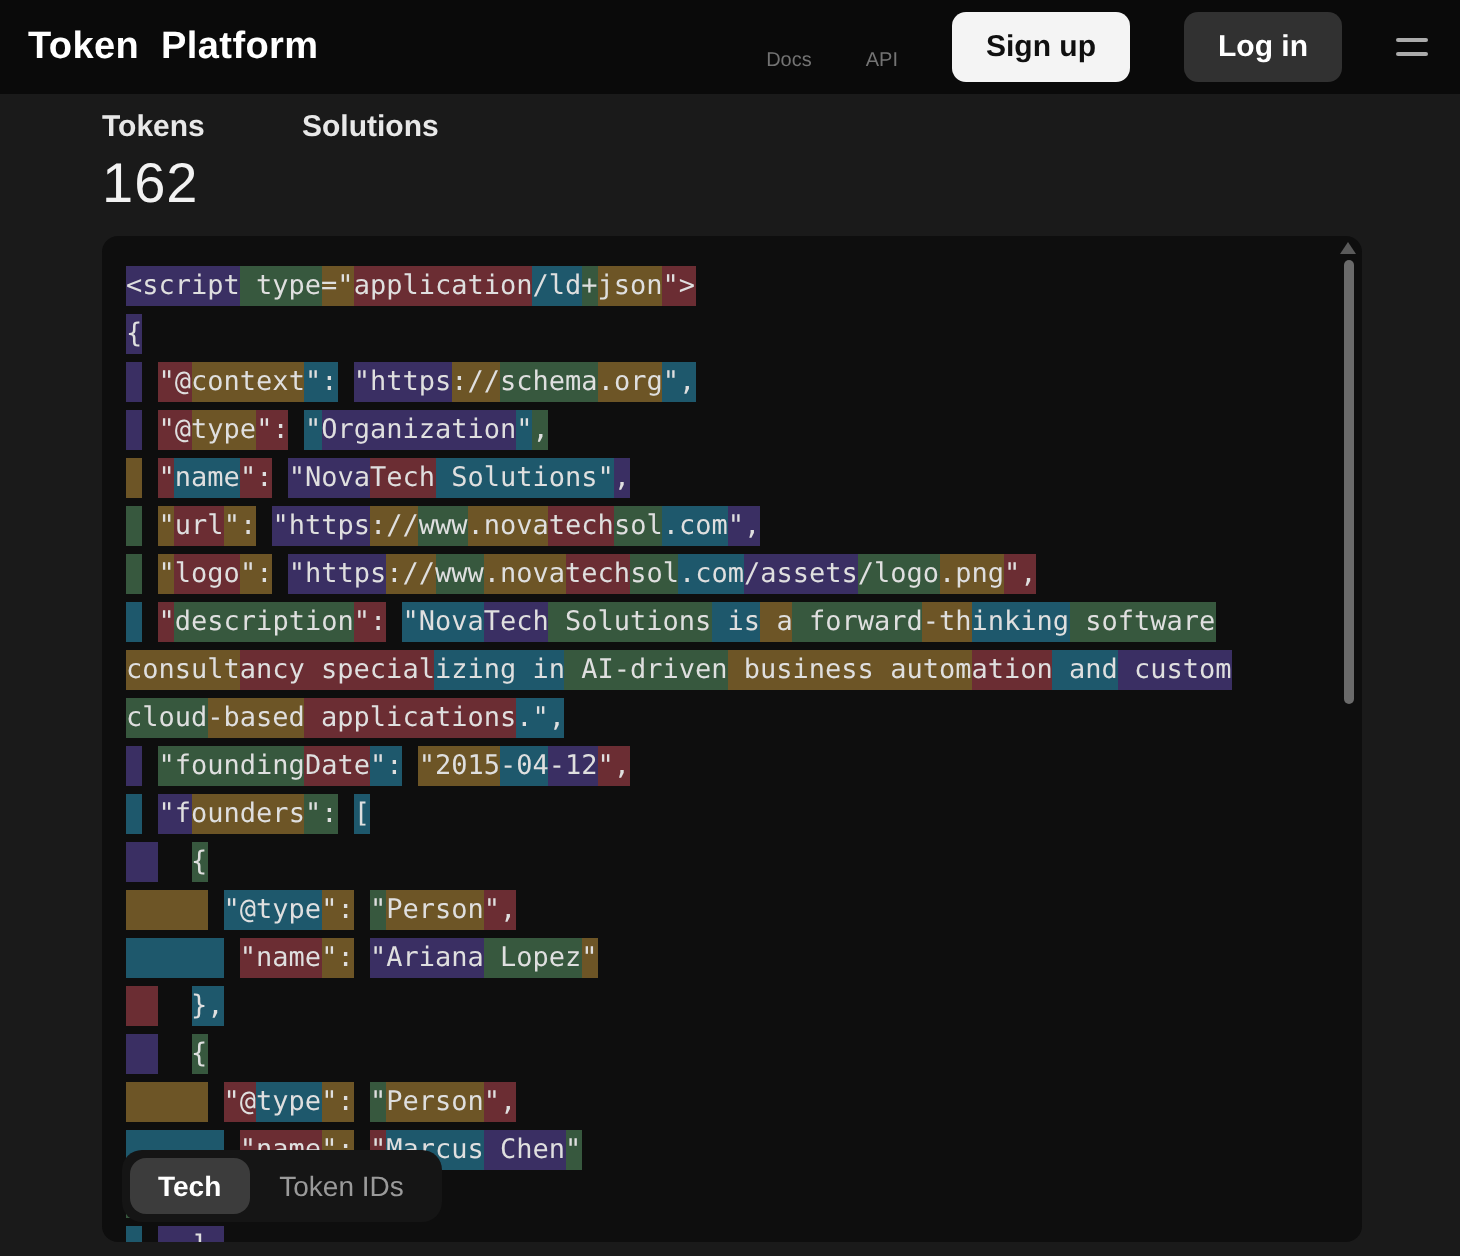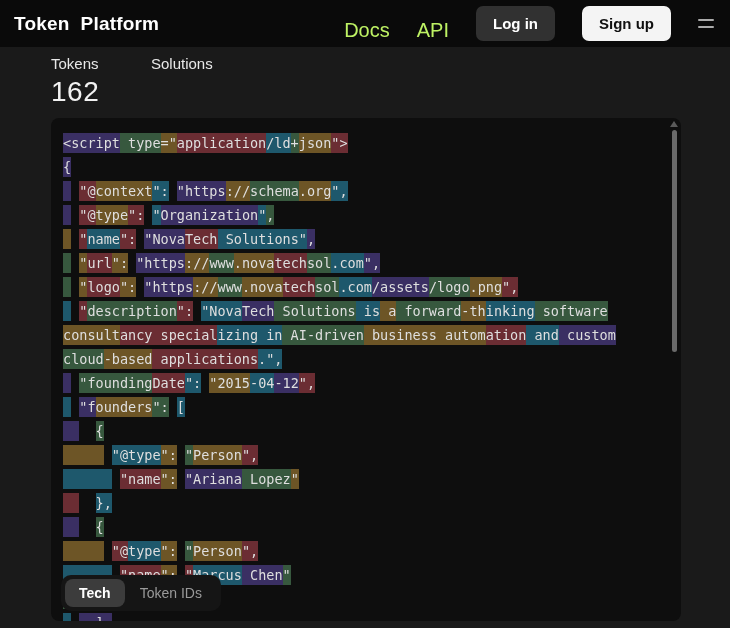--- a/index.html
+++ b/index.html
@@ -4,32 +4,32 @@
 <style>
   * { margin:0; padding:0; box-sizing:border-box; }
   html,body { width:730px; height:628px; background:#1a1a1a; overflow:hidden;
               font-family:"Liberation Sans", sans-serif; }
 
   
   .header { position:absolute; left:0; top:0; width:730px; height:47px;
             background:#0a0a0a; display:flex; align-items:center; padding:0 16px 0 14px; }
   .logo { display:flex; gap:11px; color:#fff; font-size:19px; font-weight:700; letter-spacing:.2px; }
   .nav { margin-left:auto; display:flex; align-items:center; gap:27px; }
-  .nav-link { color:#bef264; font-size:20px; cursor:pointer;margin-top:13px; }
+  .nav-link { color:#737373; font-size:10px; cursor:pointer;margin-top:13px; }
   .btn { border:none; font-family:inherit; font-size:15px; font-weight:700;
          padding:9px 17px; border-radius:7px; cursor:pointer; }
   .btn-login { background:#313131; color:#fff; }
   .btn-signup { background:#f4f4f4; color:#101010; }
   .menu-icon { width:16px; display:flex; flex-direction:column; gap:5px; cursor:pointer; }
   .menu-icon i { display:block; height:2px; background:#ababab; border-radius:1px; }
 
   
   .stats { position:absolute; left:51px; top:55px; display:flex; }
   .stat { min-width:100px; }
-  .stat-label { color:#e8e8e8; font-size:15px; font-weight:400; }
+  .stat-label { color:#e8e8e8; font-size:15px; font-weight:700; }
   .stat-value { color:#f2f2f2; font-size:28px; margin-top:4px; letter-spacing:.5px; }
 
   
   .panel { position:absolute; left:51px; top:118px; width:630px; height:503px;
            background:#0e0e0e; border-radius:8px; overflow:hidden; }
   .code { position:absolute; left:12px; top:13px; right:14px;
           font-family:"DejaVu Sans Mono", monospace; font-size:13.5px;
           color:#dfdfdf; white-space:pre; }
   .code-line { height:24px; line-height:24px; }
   .tok { padding:2px 0; }
@@ -52,22 +52,22 @@
 <body>
 
 <div class="header">
   <div class="logo">
     <span>Token</span>
     <span>Platform</span>
   </div>
   <div class="nav">
     <span class="nav-link">Docs</span>
     <span class="nav-link">API</span>
+    <button class="btn btn-signup">Sign up</button>
     <button class="btn btn-login">Log in</button>
-    <button class="btn btn-signup">Sign up</button>
     <div class="menu-icon">
         <i></i>
         <i></i>
       </div>
   </div>
 </div>
 
 <div class="stats">
   <div class="stat">
     <div class="stat-label">Tokens</div>

